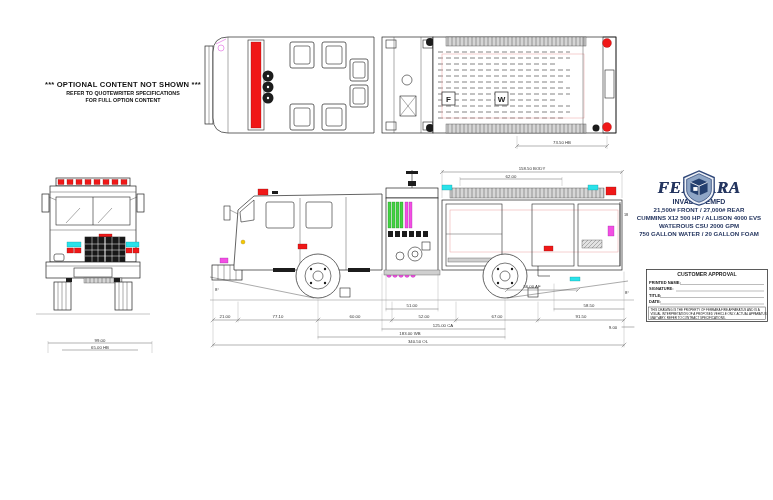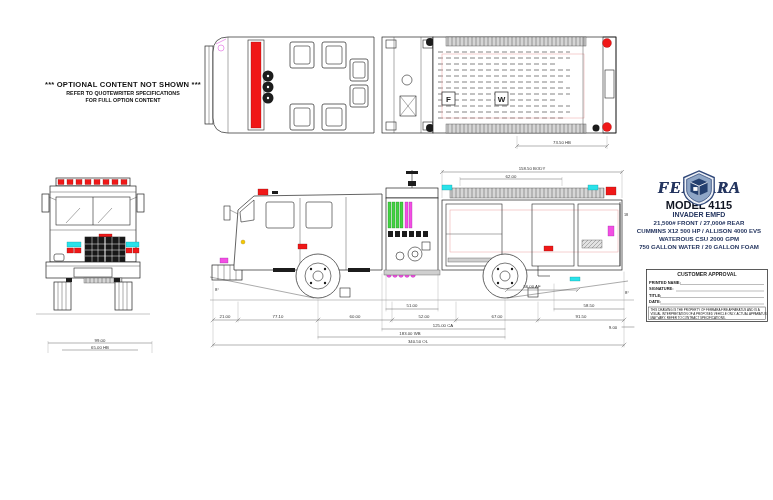--- a/index.html
+++ b/index.html
@@ -580,21 +580,20 @@
       <svg width="38" height="38" viewBox="0 0 40 40">
         <path d="M20,2 L36,9 V22 C36,30 29,36 20,38 C11,36 4,30 4,22 V9 Z" fill="#eef1f6" stroke="#30487a" stroke-width="1.4"></path>
         <path d="M20,5 L33,11 V22 C33,28 27,33 20,35 C13,33 7,28 7,22 V11 Z" fill="#8fa6c6" stroke="#30487a" stroke-width=".8"></path>
         <polygon points="20,10 29,14 29,24 20,28 11,24 11,14" fill="#24406f"></polygon>
         <polyline points="11,14 20,18 29,14" fill="none" stroke="#fff" stroke-width=".9"></polyline>
         <line x1="20" y1="18" x2="20" y2="28" stroke="#fff" stroke-width=".9"></line>
         <rect x="14" y="19" width="4.5" height="4" fill="#fff"></rect>
       </svg>
       <span class="wordmark">FERRARA</span>
     </div>
-    <div class="model">MODEL 4115</div>
     <div class="series">INVADER EMFD</div>
     <div class="specline">21,500# FRONT / 27,000# REAR</div>
     <div class="specline">CUMMINS X12 500 HP / ALLISON 4000 EVS</div>
     <div class="specline">WATEROUS CSU 2000 GPM</div>
     <div class="specline">750 GALLON WATER / 20 GALLON FOAM</div>
   </div>
 
   <svg style="left:646px;top:269px" width="122" height="53" viewBox="0 0 122 53">
     <rect x="0.5" y="0.5" width="121" height="52" fill="#fff" stroke="#333" stroke-width=".8"></rect>
     <text x="61" y="7" text-anchor="middle" font-size="5.2" font-weight="bold">CUSTOMER APPROVAL</text>

